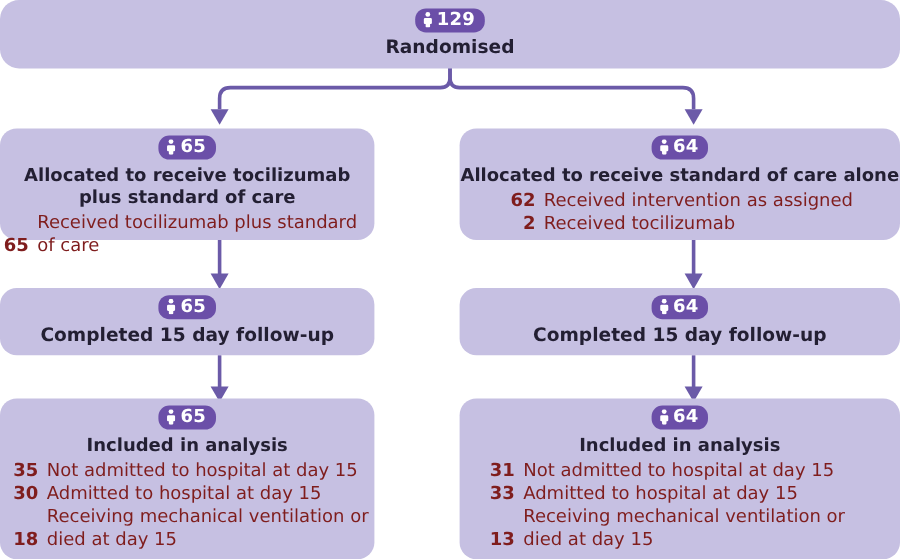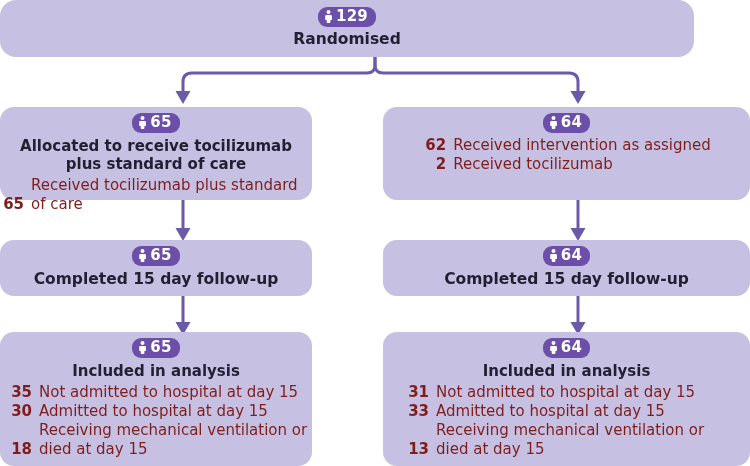--- a/index.html
+++ b/index.html
@@ -22,21 +22,21 @@
   .box {
     position: absolute;
     background: #c6c0e2;
     border-radius: 14px;
     box-sizing: border-box;
     text-align: center;
     color: #231f33;
   }
   .box.full {
     left: 0;
-    width: 694px;
+    width: 750px;
     border-radius: 16px;
   }
   .box.left {
     left: 0;
     width: 312px;
   }
   .box.right {
     left: 383px;
     width: 367px;
   }
@@ -167,20 +167,21 @@
   <div class="box right" style="top:107px; height:93px; padding-top:6px;">
     <div class="badge-wrap">
       <span class="badge">
         <svg width="9" height="13" viewBox="0 0 9 13">
           <circle cx="4.5" cy="2" r="2" fill="#ffffff"></circle>
           <path d="M2.2,5 h4.6 a1.1,1.1 0 0 1 1.1,1.1 v3.1 a0.9,0.9 0 0 1 -0.9,0.9 h-0.6 v1.9 a0.9,0.9 0 0 1 -0.9,0.9 h-1.9 a0.9,0.9 0 0 1 -0.9,-0.9 v-1.9 h-0.6 a0.9,0.9 0 0 1 -0.9,-0.9 v-3.1 a1.1,1.1 0 0 1 1.1,-1.1 z" fill="#ffffff"></path>
         </svg>
         <span class="count">64</span>
       </span>
     </div>
+    <div class="title bold" style="margin-top:4px;">Allocated to receive standard of care alone</div>
     <div class="detail-list" style="margin-top:3px;">
       <div class="detail-line">
         <span class="detail-num">62</span>
         <span class="detail-txt">Received intervention as assigned</span>
       </div>
       <div class="detail-line">
         <span class="detail-num">2</span>
         <span class="detail-txt">Received tocilizumab</span>
       </div>
     </div>

